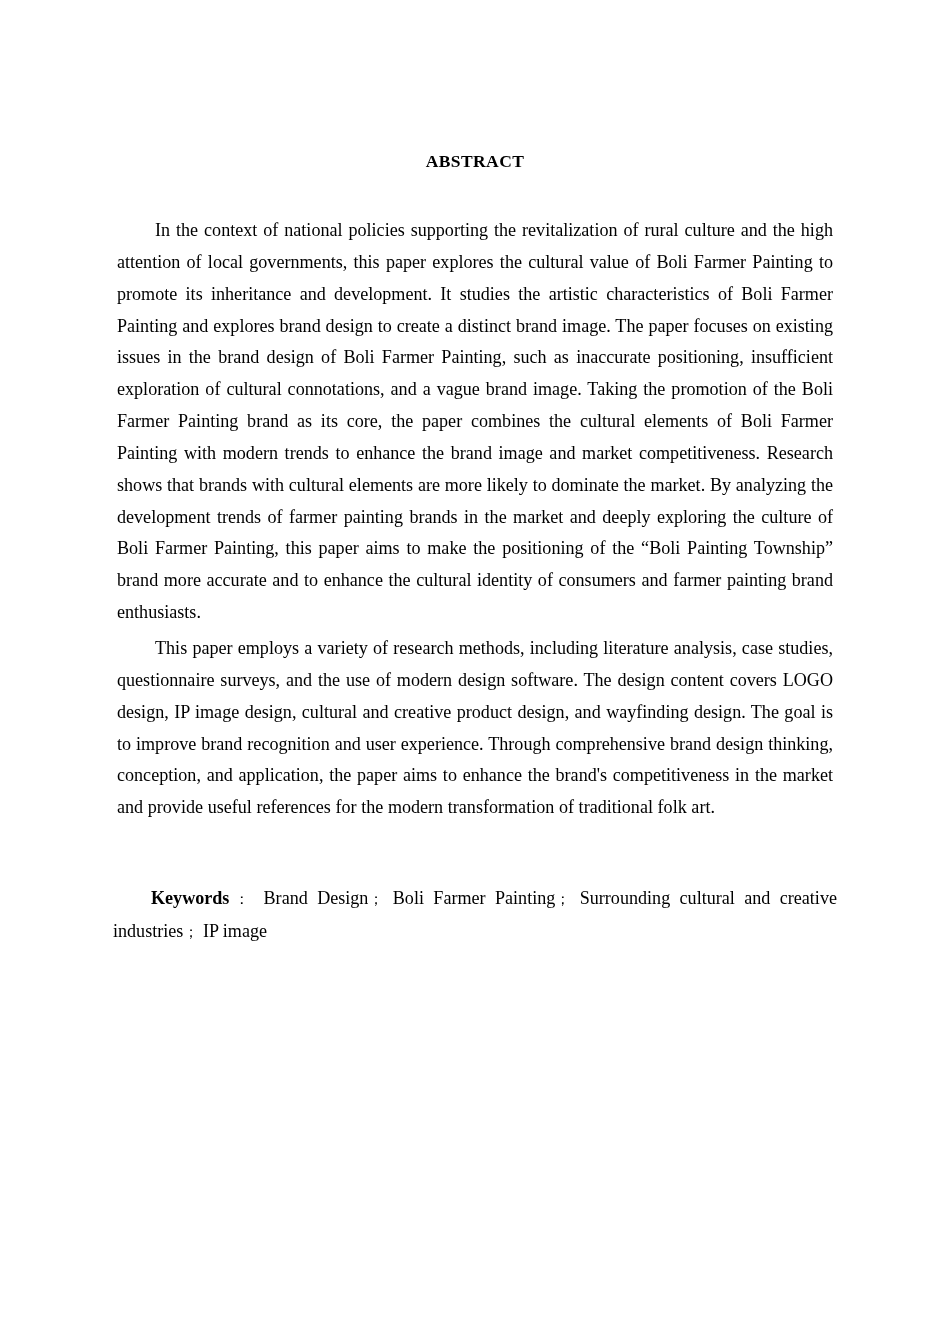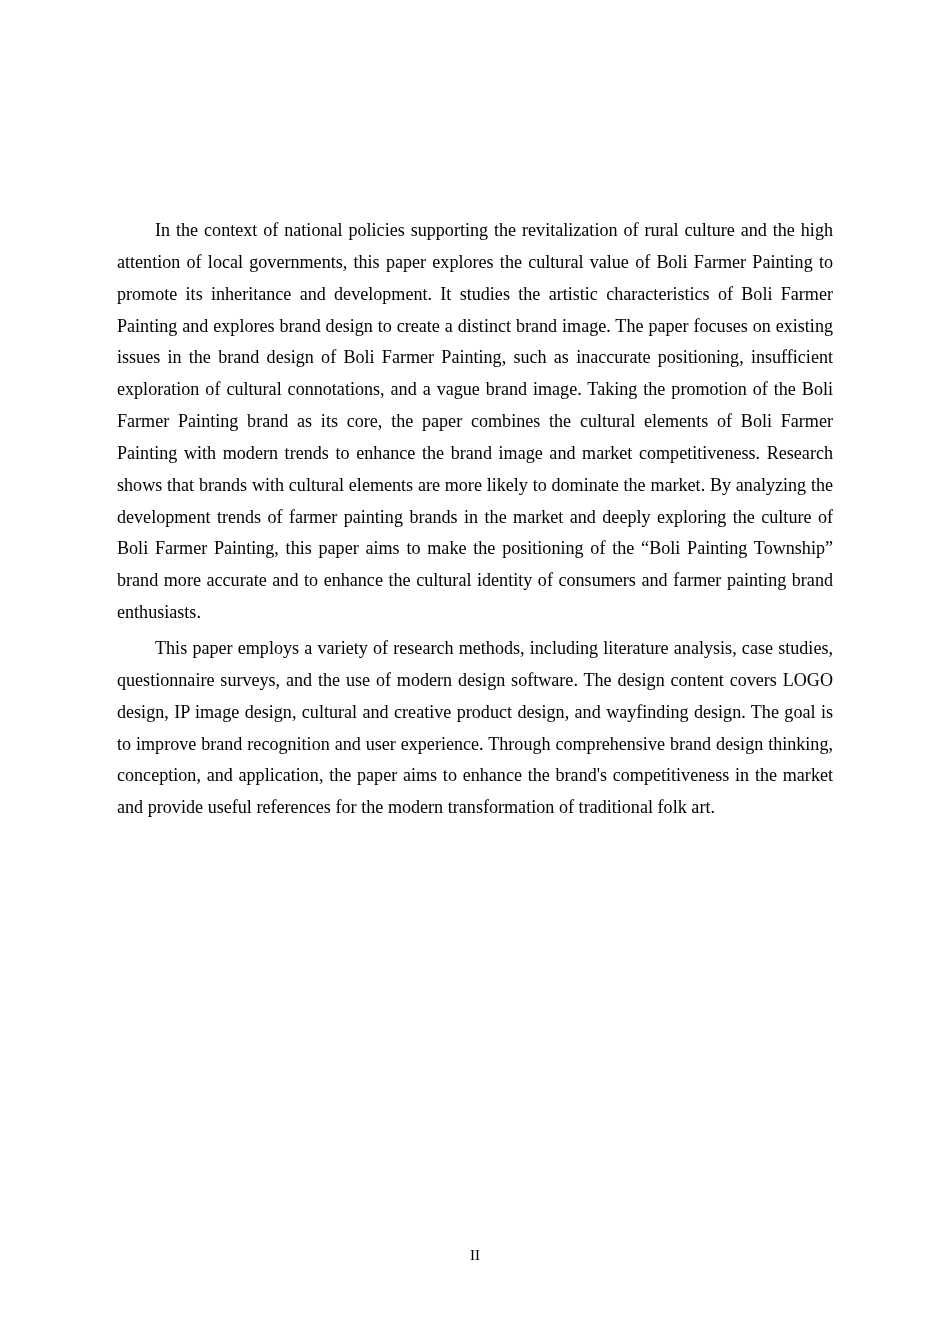--- a/index.html
+++ b/index.html
@@ -89,22 +89,25 @@
     text-align: center;
     font-size: 15px;
     line-height: 18px;
   }
 </style>
 </head>
 <body>
 
 <div class="page">
 
+  <div class="abstract-heading">ABSTRACT</div>
 
   <div class="body-block">
     <p class="para">In the context of national policies supporting the revitalization of rural culture and the high attention of local governments, this paper explores the cultural value of Boli Farmer Painting to promote its inheritance and development. It studies the artistic characteristics of Boli Farmer Painting and explores brand design to create a distinct brand image. The paper focuses on existing issues in the brand design of Boli Farmer Painting, such as inaccurate positioning, insufficient exploration of cultural connotations, and a vague brand image. Taking the promotion of the Boli Farmer Painting brand as its core, the paper combines the cultural elements of Boli Farmer Painting with modern trends to enhance the brand image and market competitiveness. Research shows that brands with cultural elements are more likely to dominate the market. By analyzing the development trends of farmer painting brands in the market and deeply exploring the culture of Boli Farmer Painting, this paper aims to make the positioning of the “Boli Painting Township” brand more accurate and to enhance the cultural identity of consumers and farmer painting brand enthusiasts.</p>
     <p class="para">This paper employs a variety of research methods, including literature analysis, case studies, questionnaire surveys, and the use of modern design software. The design content covers LOGO design, IP image design, cultural and creative product design, and wayfinding design. The goal is to improve brand recognition and user experience. Through comprehensive brand design thinking, conception, and application, the paper aims to enhance the brand's competitiveness in the market and provide useful references for the modern transformation of traditional folk art.</p>
   </div>
 
+  <div class="keywords-block">
+    <p class="keywords-para"><span class="keywords-label">Keywords</span><span class="fw-punct">：</span> <span>Brand Design</span><span class="fw-punct">；</span> <span>Boli Farmer Painting</span><span class="fw-punct">；</span> <span>Surrounding cultural and creative industries</span><span class="fw-punct">；</span> <span>IP image</span></p>
+  </div>
 
-  <div class="page-number">II</div>
 
 </div>
 
 </body></html>

